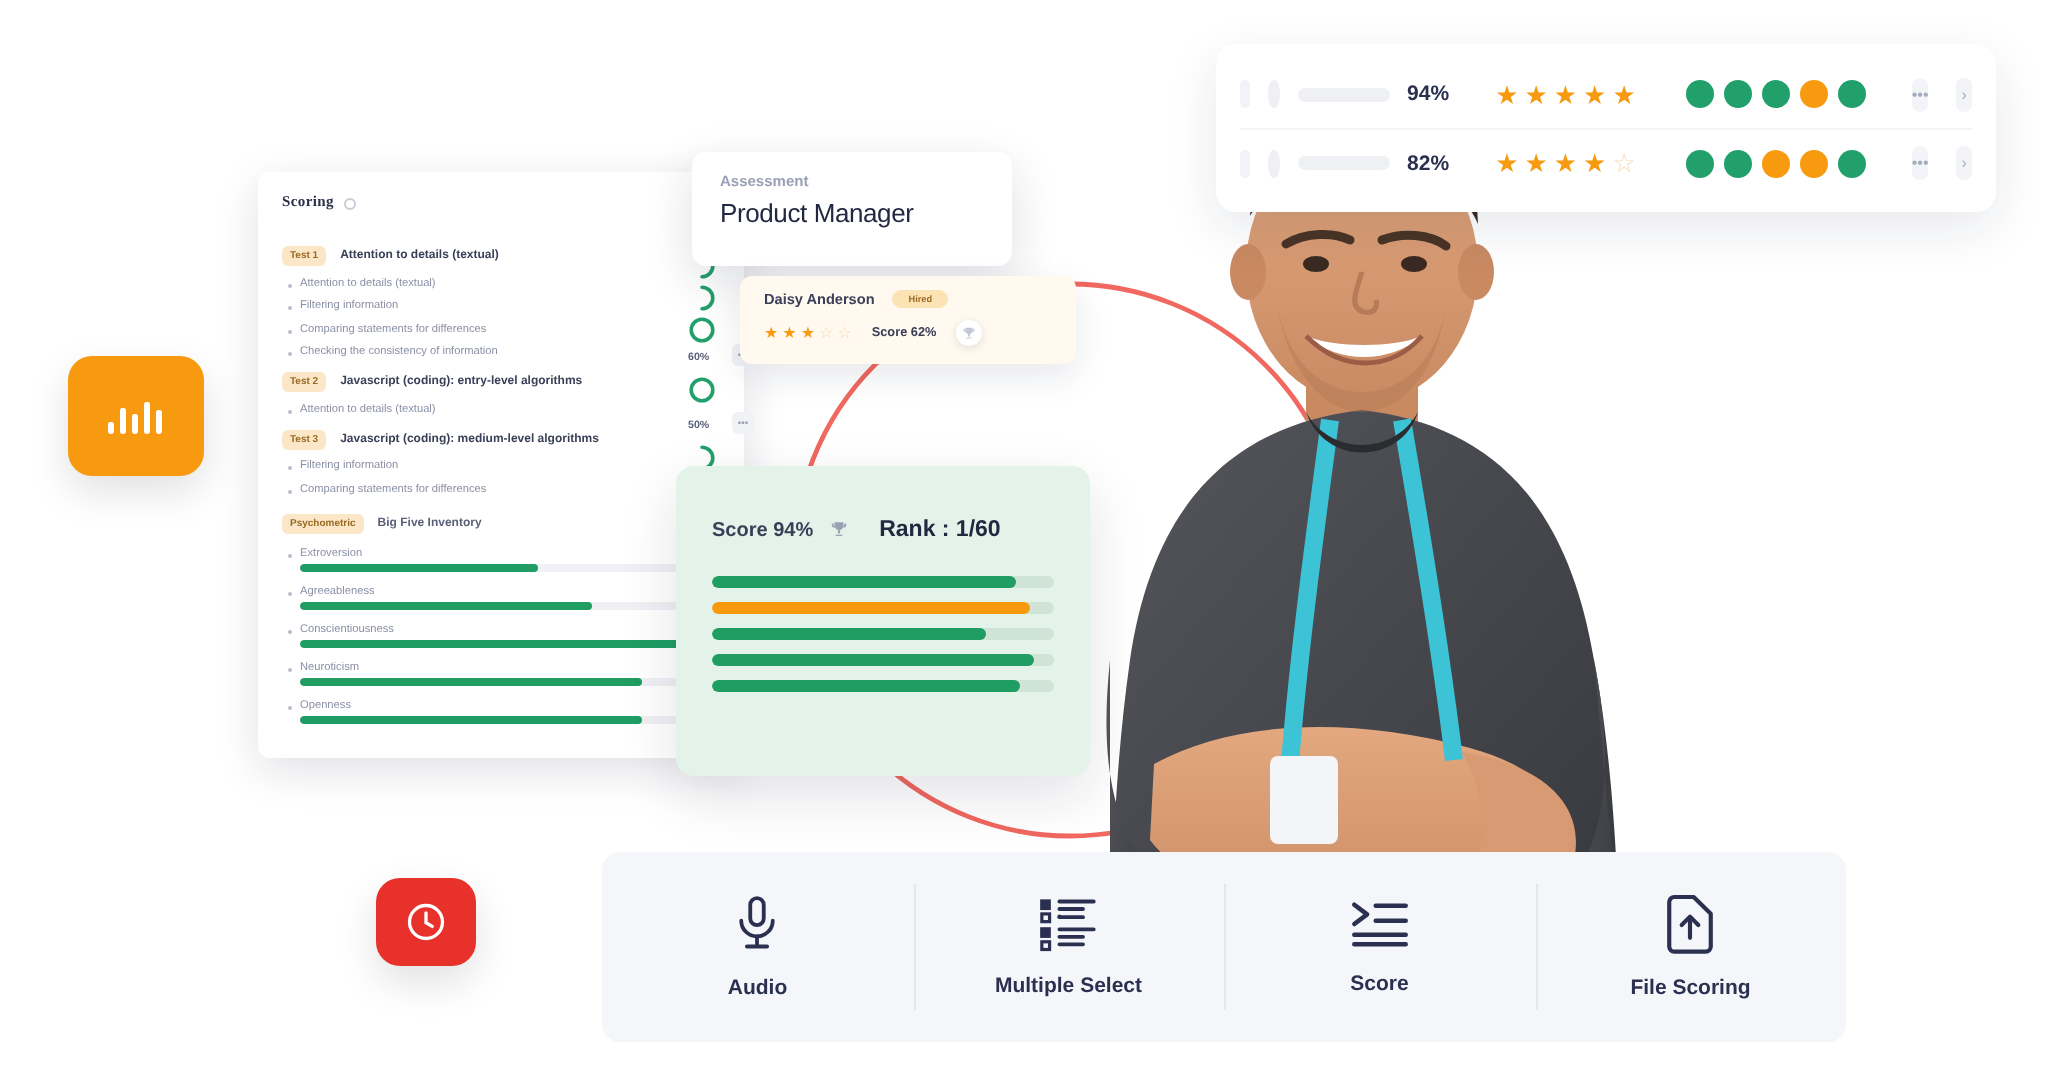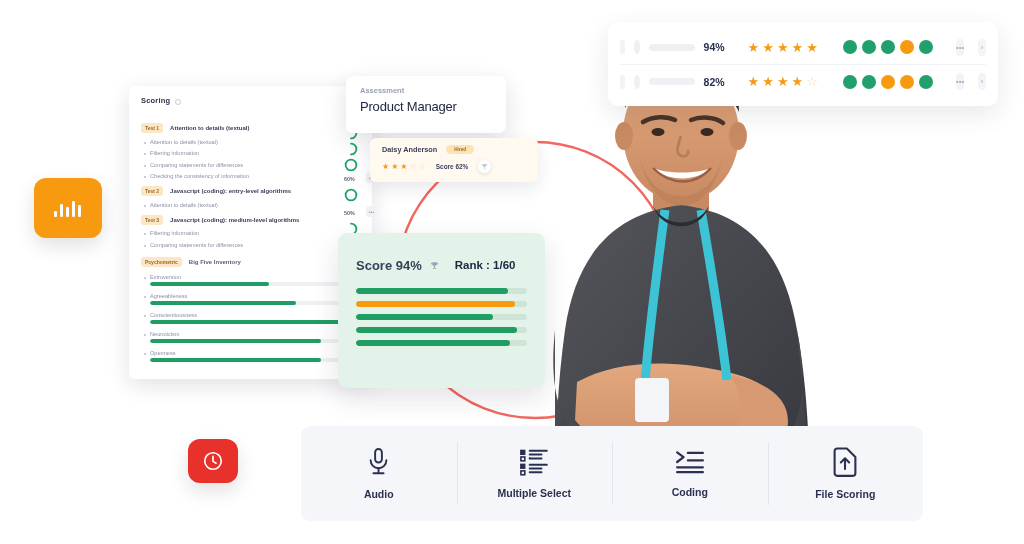--- a/index.html
+++ b/index.html
@@ -23,21 +23,21 @@
   .tile-orange { left:34px; top:178px; width:68px; height:60px; background:#F89A0F; }
   .tile-red    { left:188px; top:439px; width:50px; height:44px; background:#E8312B; }
 
   
   .scoring-panel{
     position:absolute; left:129px; top:86px; width:243px; height:293px;
     background:#fff; border-radius:6px;
     box-shadow: 0 6px 22px rgba(23,27,58,.13);
     padding:10px 12px 8px 12px; overflow:hidden;
   }
-  .scoring-head{ display:flex; align-items:flex-end; gap:5px; margin-bottom:18px; }
+  .scoring-head{ display:flex; align-items:flex-end; gap:5px; margin-bottom:18px;font-family:Liberation Serif, serif; }
   .scoring-title{ font-size:7.5px; font-weight:700; color:#2c3049; letter-spacing:.2px; }
   .scoring-head .dot-ico{ width:6px;height:6px;border-radius:50%;border:1px solid #c9cbd6; }
 
   .test-row{ display:flex; align-items:center; gap:7px; margin:7px 0 3px 0; }
   .badge-test{
     background:#FCE6C8; color:#9a6a23; font-size:5px; font-weight:700;
     padding:2px 4px; border-radius:3px; white-space:nowrap;
   }
   .badge-psy{ background:#FCE6C8; color:#9a6a23; }
   .test-name{ font-size:6px; font-weight:700; color:#3a3f58; white-space:nowrap; }
@@ -103,21 +103,21 @@
     background:#E4F3E9; border-radius:9px; box-shadow:0 10px 28px rgba(23,27,58,.12);
     padding:16px 18px;
   }
   .walter-top{ display:flex; align-items:center; gap:16px; }
   .walter-name{ font-size:13px; font-weight:700; color:#222842; }
   .chip-hired{
     background:#F68E8C; color:#fff; font-size:9.5px; font-weight:700;
     border-radius:11px; padding:3px 12px;
   }
   .walter-mid{ display:flex; align-items:center; gap:8px; margin-top:7px; }
-  .walter-score{ font-size:13px; font-weight:700; color:#3a3f58; }
+  .walter-score{ font-size:10px; font-weight:700; color:#3a3f58; }
   .walter-rank{ font-size:11.5px; font-weight:700; color:#222842; margin-left:8px; }
   .wbars{ margin-top:14px; }
   .wtrack{ height:6px; background:#CFE3D6; border-radius:3px; margin-bottom:7px; overflow:hidden; }
   .wfill{ height:100%; border-radius:3px; }
 
   
   .photo{ position:absolute; left:525px; top:30px; width:315px; height:460px; }
 
   
   .rank-table{
@@ -465,21 +465,21 @@
           <path d="M10 9.8 h11" stroke="#2b3050" stroke-width="1.8" stroke-linecap="round"></path>
         </svg>
         <span class="tb-label">Multiple Select</span>
       </div>
 
       <div class="tb-item">
         <svg width="30" height="26" viewBox="0 0 28 24">
           <path d="M2 3 l6 4.5 l-6 4.5" fill="none" stroke="#2b3050" stroke-width="2.1" stroke-linecap="round" stroke-linejoin="round"></path>
           <path d="M12 3.5 h14 M12 10.5 h14 M2 17 h24 M2 21.5 h24" stroke="#2b3050" stroke-width="2.1" stroke-linecap="round"></path>
         </svg>
-        <span class="tb-label">Coding</span>
+        <span class="tb-label">Score</span>
       </div>
 
       <div class="tb-item">
         <svg width="26" height="30" viewBox="0 0 22 26">
           <path d="M2 3.5 A2.2 2.2 0 0 1 4.2 1.3 h8.4 L20 8.6 v14.2 a2.2 2.2 0 0 1-2.2 2.2 H4.2 A2.2 2.2 0 0 1 2 22.8 z" fill="none" stroke="#2b3050" stroke-width="1.8" stroke-linejoin="round"></path>
           <path d="M11 19 V10 M7.4 13.4 L11 9.8 l3.6 3.6" fill="none" stroke="#2b3050" stroke-width="1.8" stroke-linecap="round" stroke-linejoin="round"></path>
         </svg>
         <span class="tb-label">File Scoring</span>
       </div>
 

